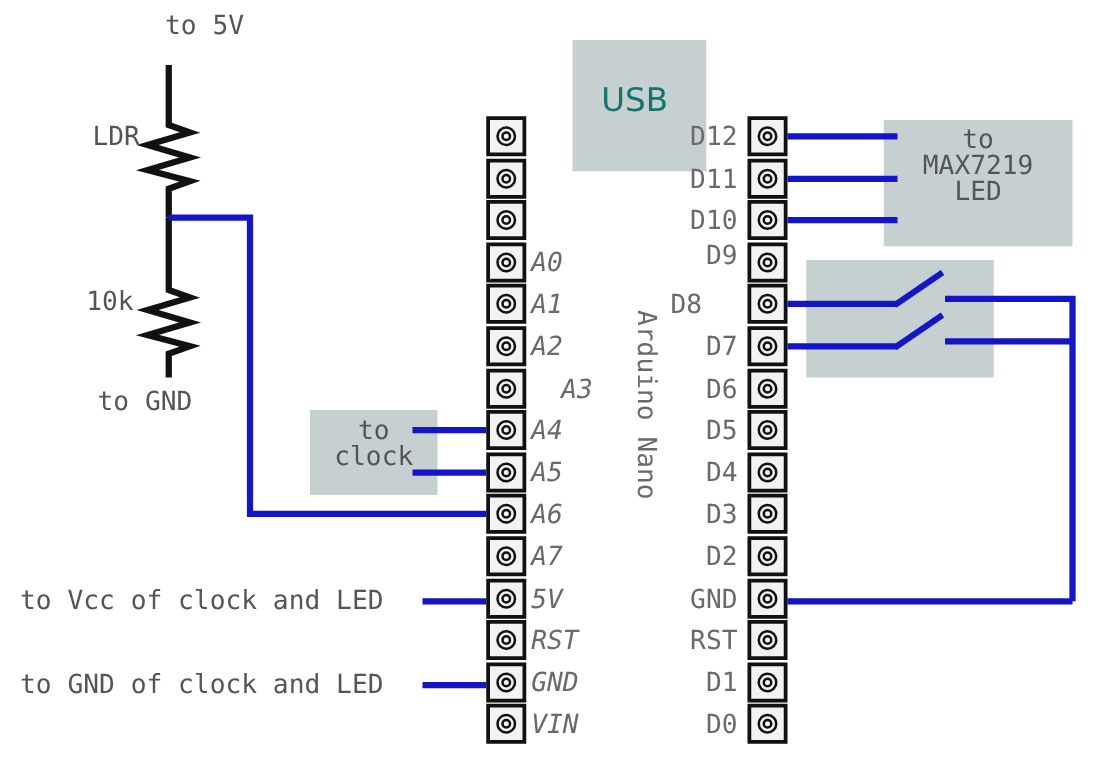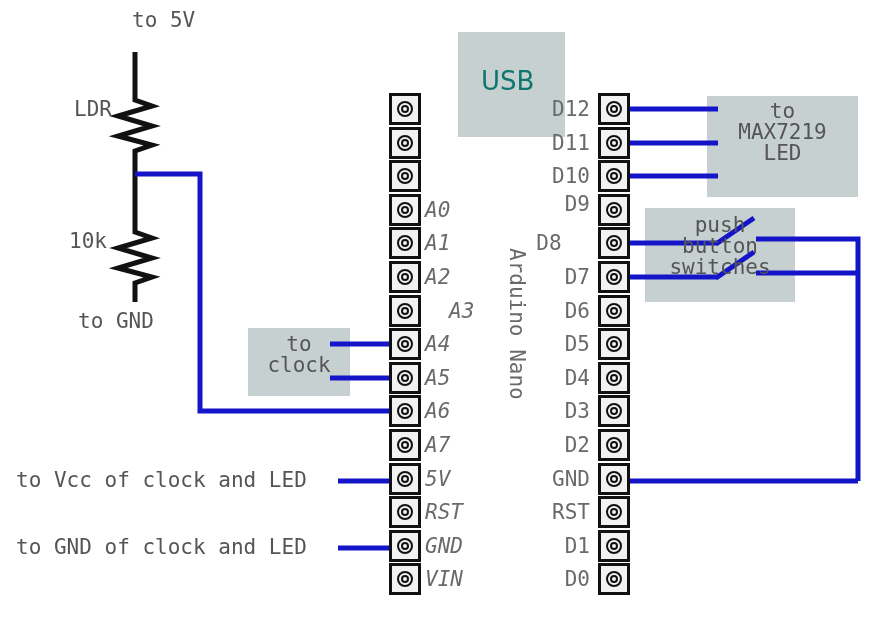--- a/index.html
+++ b/index.html
@@ -321,17 +321,14 @@
 
   <div class="vert-label" style="left:527px; top:248px;">Arduino Nano</div>
 
   <div class="box-label" style="left:248px; top:334px; width:102px;">to
 clock</div>
 
   <div class="box-label" style="left:707px; top:101px; width:151px;">to
 MAX7219
 LED</div>
 
-  <div class="box-label" style="left:645px; top:215px; width:150px;">push
-button
-switches</div>
 
 </div>
 
 </body></html>

